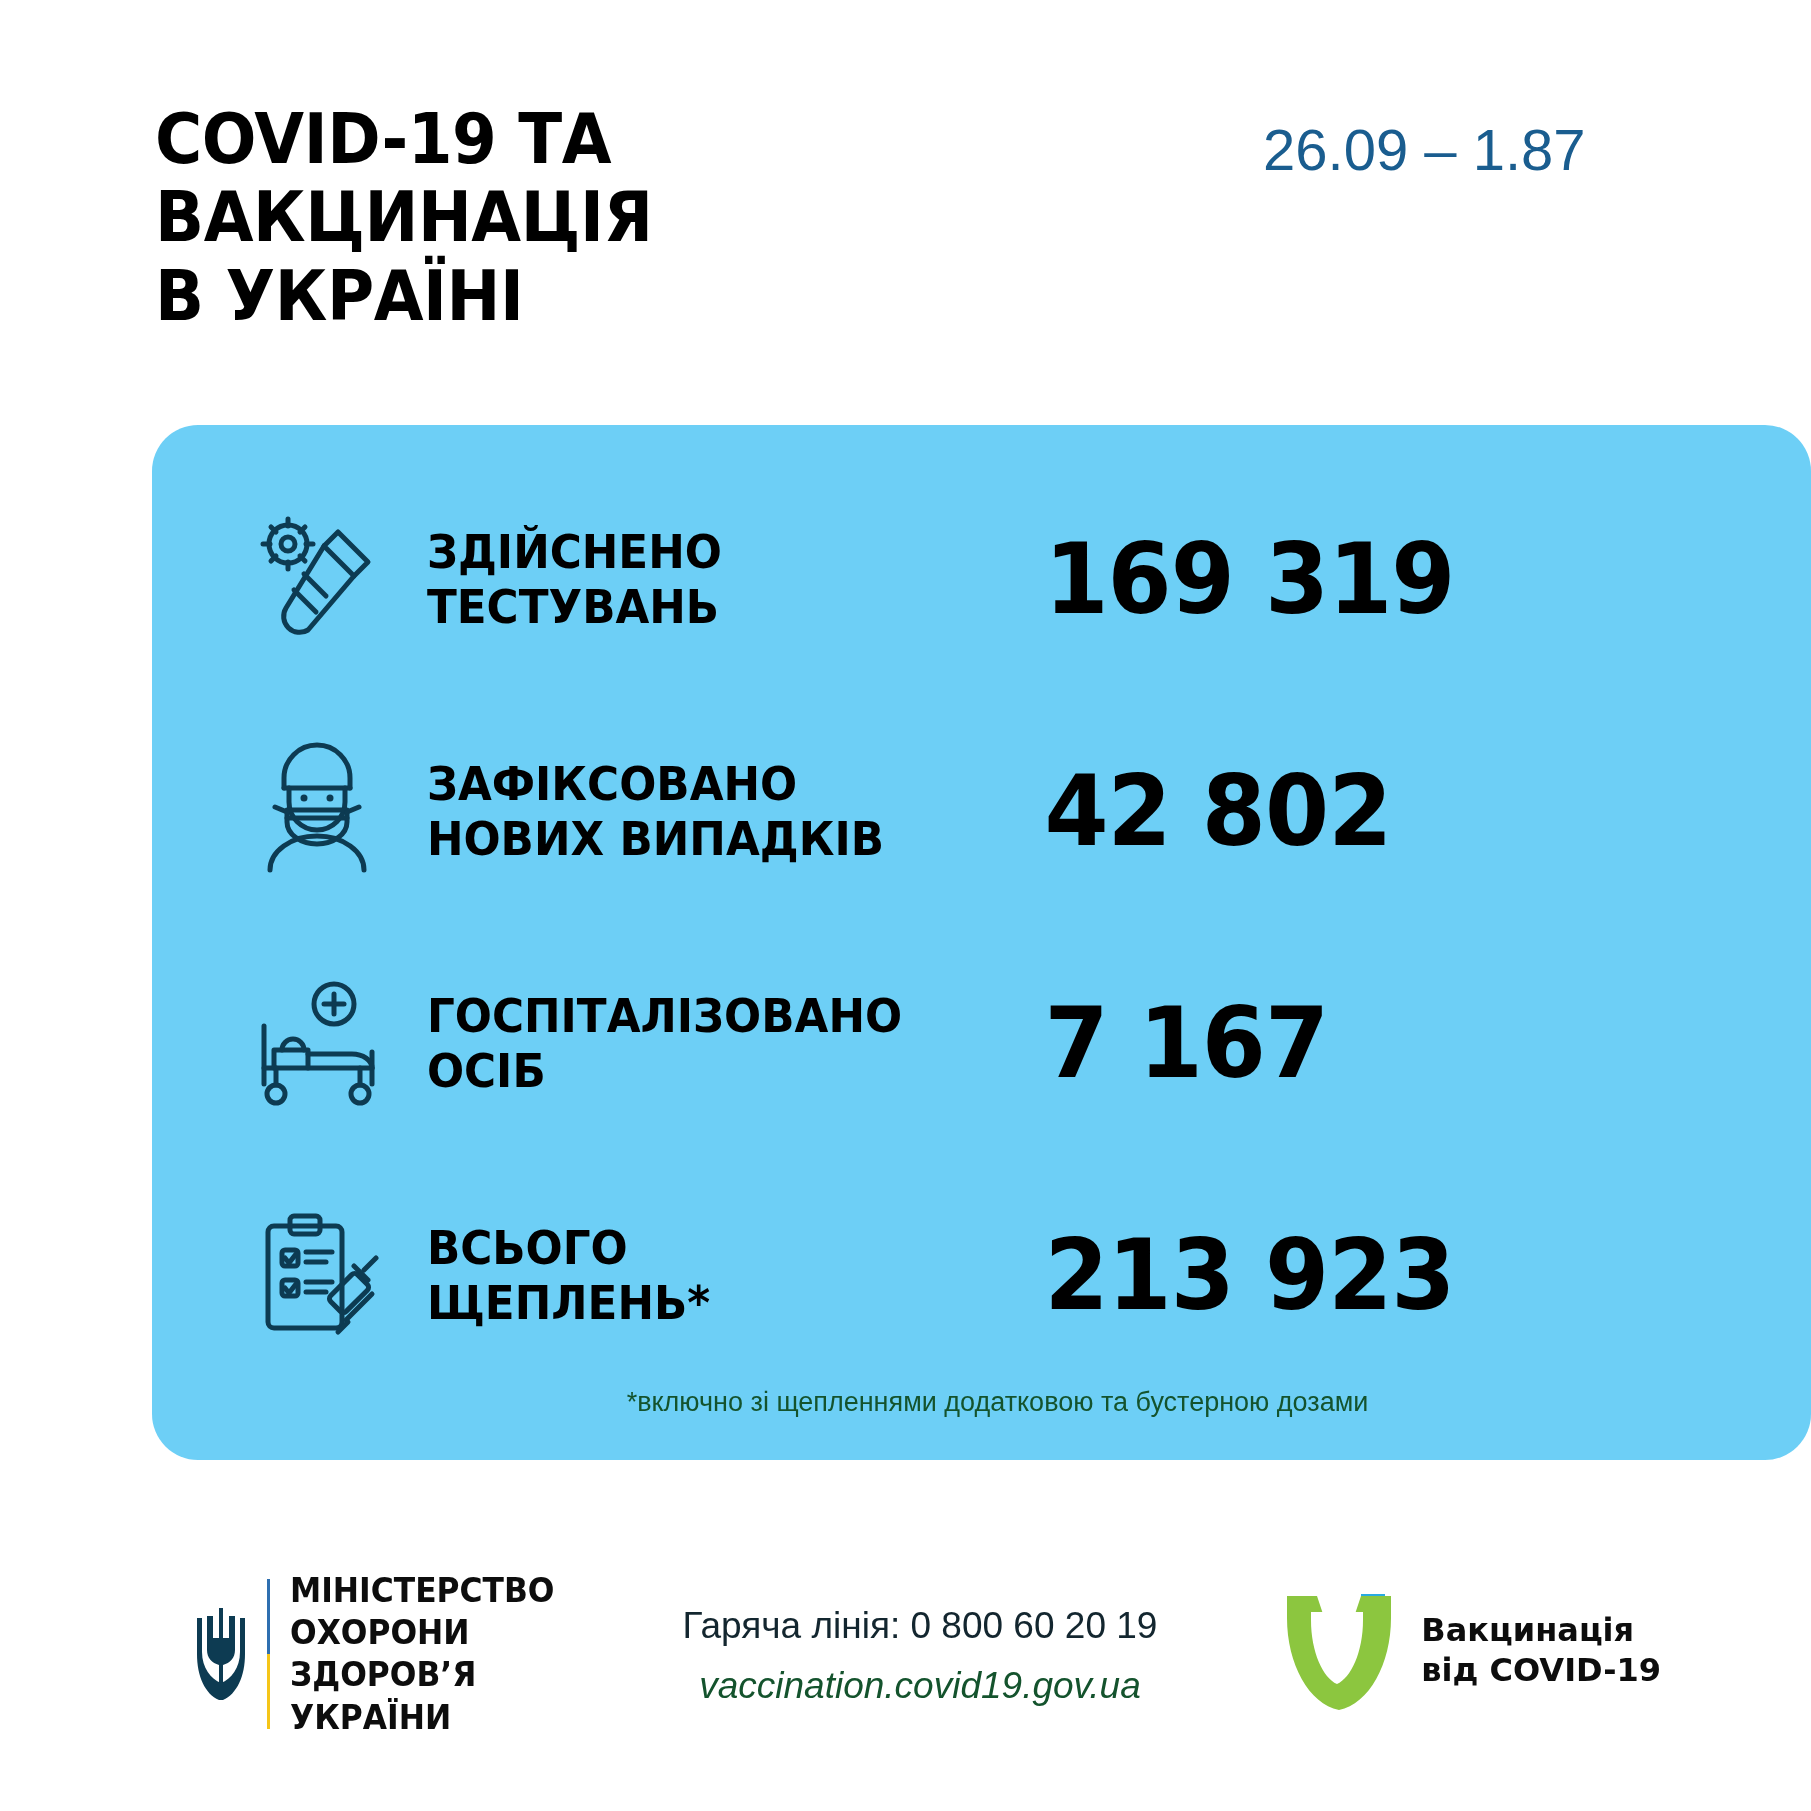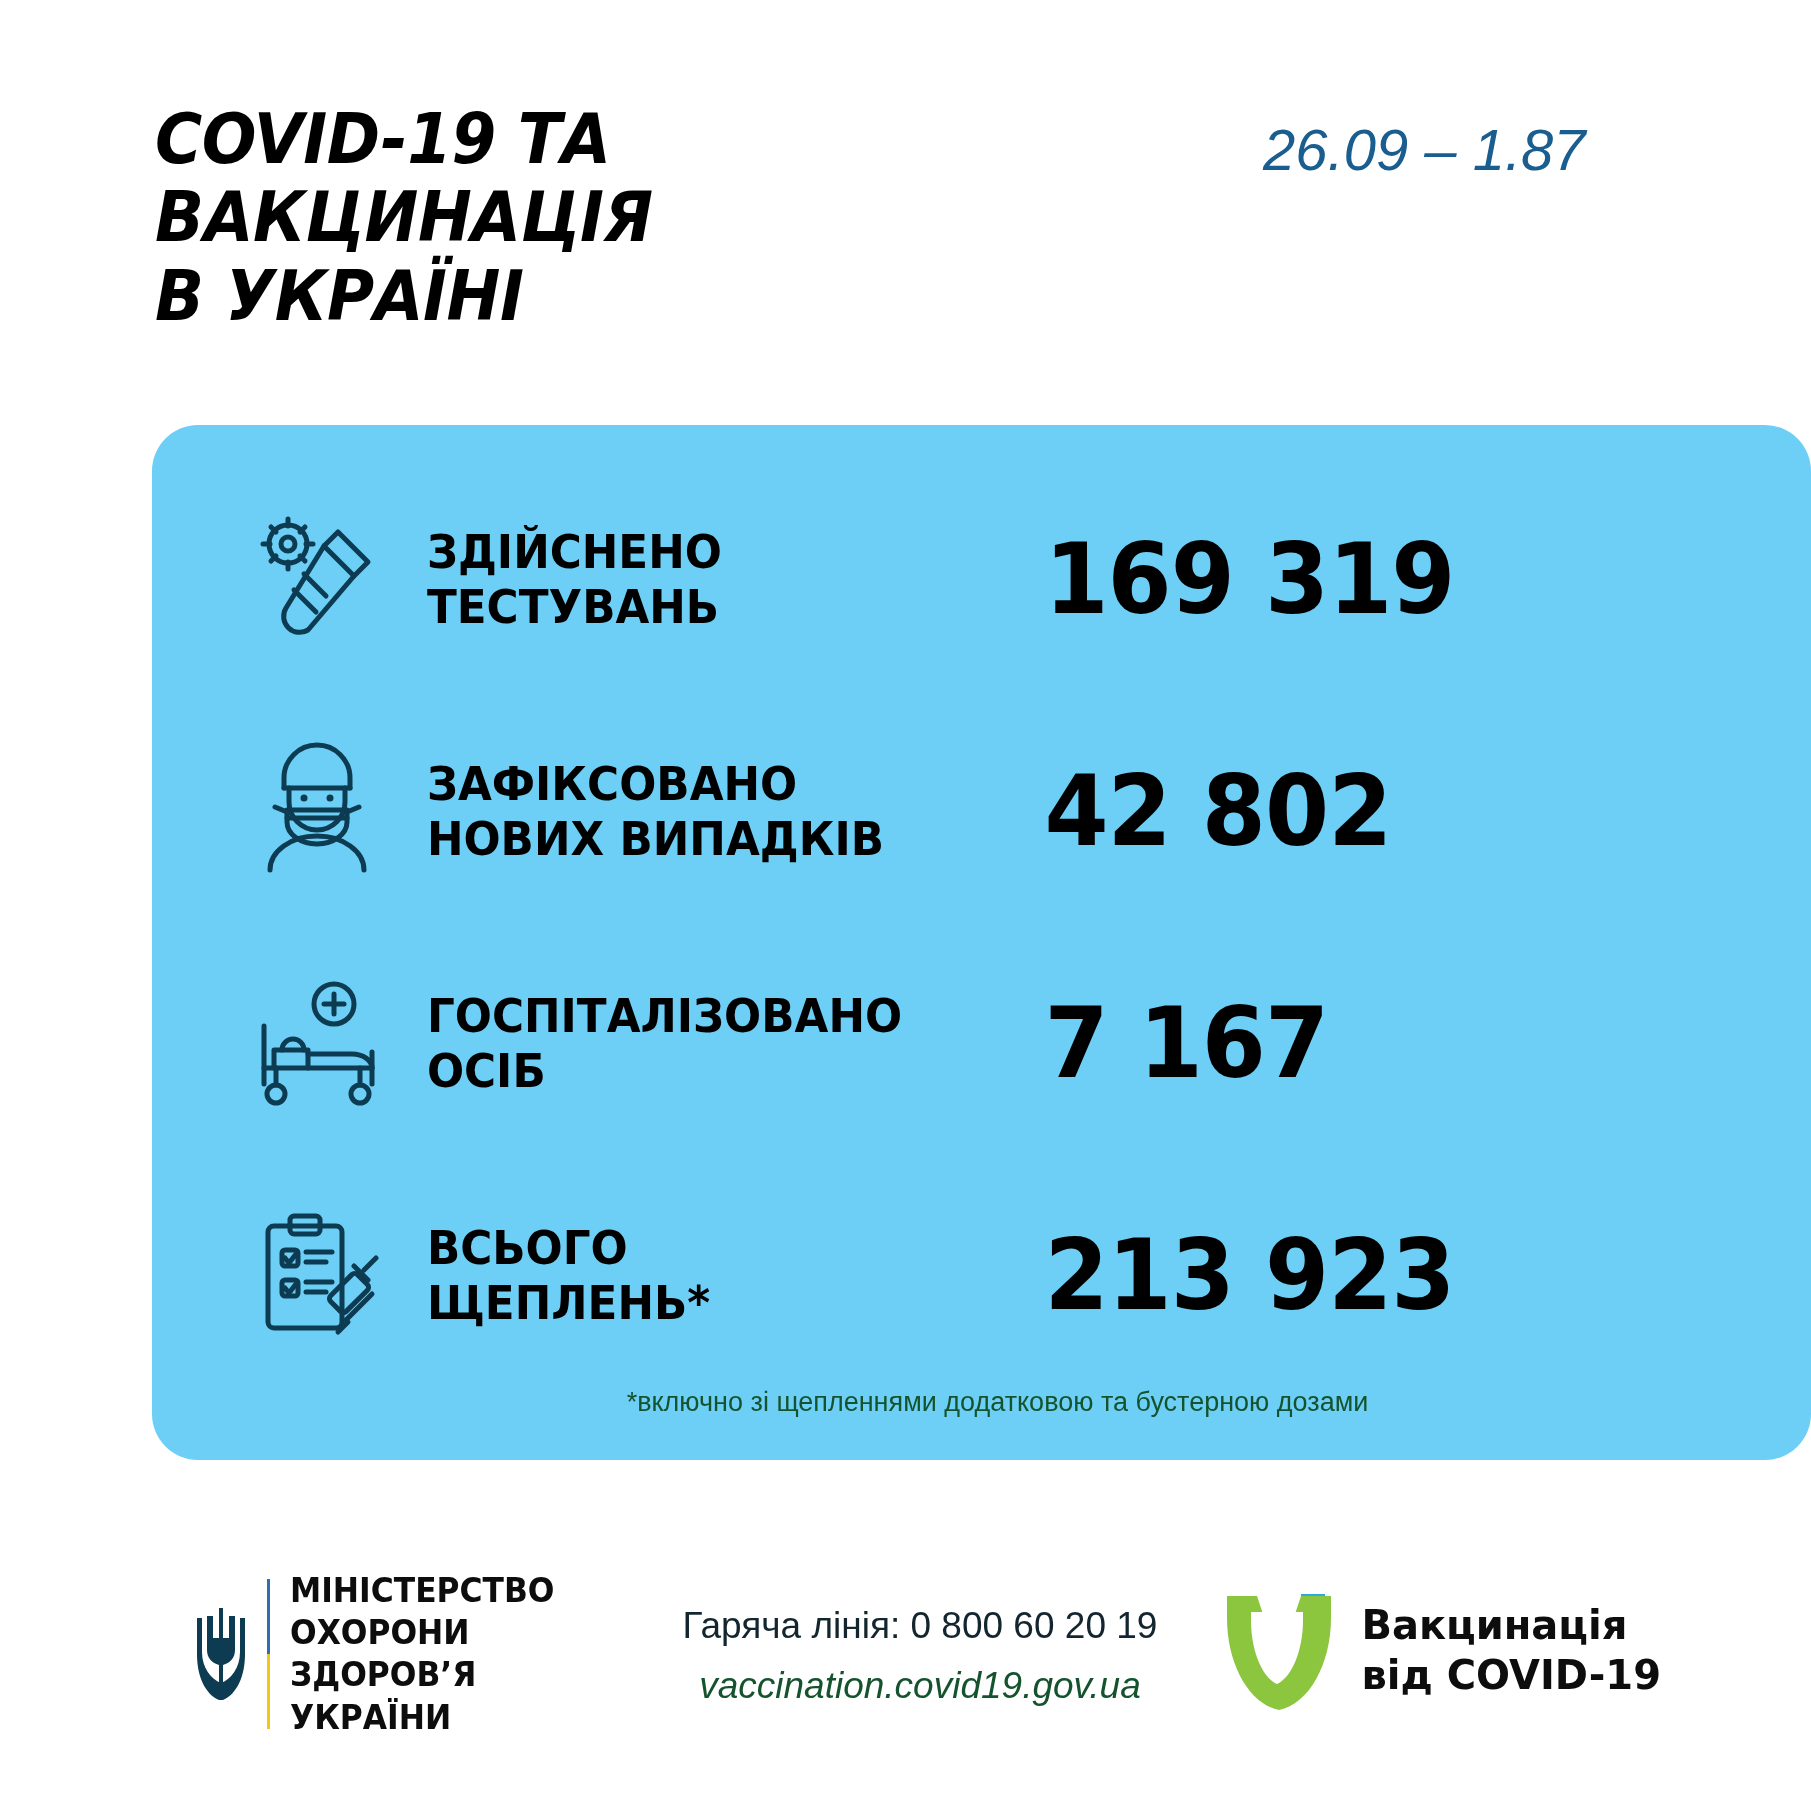--- a/index.html
+++ b/index.html
@@ -26,21 +26,20 @@
   .header {
     position: absolute;
     left: 155px;
     top: 100px;
     width: 1520px;
   }
   .title-row {
     display: flex;
     align-items: flex-start;
     gap: 48px;
-    font-style: italic;
   }
   .main-title {
     font-family: "DejaVu Sans", sans-serif;
     font-weight: 700;
     font-size: 70px;
     line-height: 1.12;
     letter-spacing: -0.5px;
     color: #000000;
     text-transform: uppercase;
     transform: scaleX(0.92);
@@ -205,21 +204,21 @@
     gap: 28px;
   }
   .v-logo {
     width: 112px;
     height: 120px;
     position: relative;
   }
   .brand-text {
     font-family: "DejaVu Sans", sans-serif;
     font-weight: 700;
-    font-size: 40px;
+    font-size: 32px;
     line-height: 1.25;
     color: #0d0d0d;
     white-space: pre-line;
   }
 </style>
 </head>
 <body>
 
 <div class="page">
 

